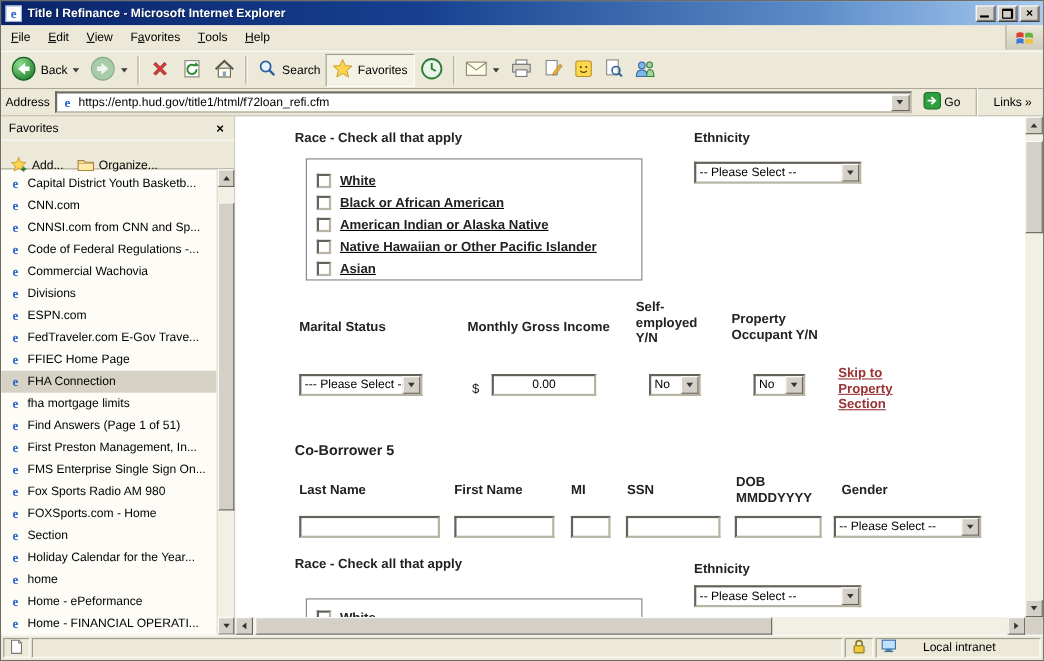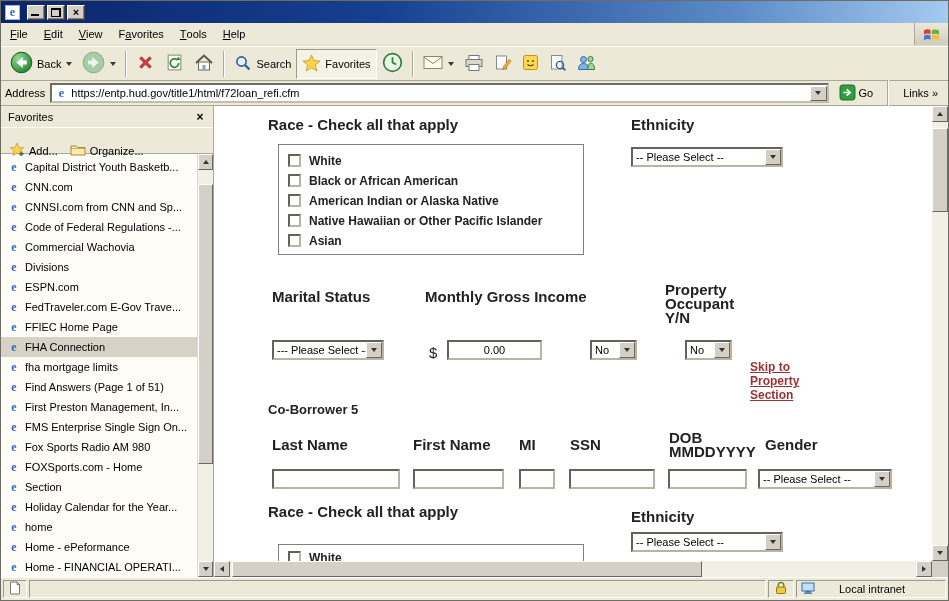--- a/index.html
+++ b/index.html
@@ -67,24 +67,24 @@
   .h-track { flex:1; position:relative; }
   .h-thumb { position:absolute; top:0; height:100%; background:#d4d0c8; border:1px solid; border-color:#fff #6a675f #6a675f #fff; }
   .corner { position:absolute; right:0; bottom:0; width:16px; height:16px; background:#d4d0c8; }
 
   .t-up { width:0;height:0;border-left:3px solid transparent;border-right:3px solid transparent;border-bottom:4px solid #333; }
   .t-down { width:0;height:0;border-left:3px solid transparent;border-right:3px solid transparent;border-top:4px solid #333; }
   .t-left { width:0;height:0;border-top:3px solid transparent;border-bottom:3px solid transparent;border-right:4px solid #333; }
   .t-right { width:0;height:0;border-top:3px solid transparent;border-bottom:3px solid transparent;border-left:4px solid #333; }
 
   
-  .f-label { position:absolute; font-weight:bold; font-size:15px; color:#222; line-height:14px; }
+  .f-label { position:absolute; font-weight:bold; font-size:12px; color:#222; line-height:14px; }
   .f-heading { position:absolute; font-weight:bold; font-size:13px; color:#222; }
   .group-box { position:absolute; border:1px solid #808080; background:#fff; }
-  .cb-row { display:flex; align-items:flex-start; gap:8px; height:20px; padding-left:9px; }
+  .cb-row { display:flex; align-items:center; gap:8px; height:20px; padding-left:9px;text-decoration:underline; }
   .cb { width:13px; height:13px; flex:0 0 13px; background:#fff; border:2px inset #b8b4a4; }
   .cb-label { font-weight:bold; font-size:12px; color:#222; white-space:nowrap; }
   .select { position:absolute; height:20px; background:#fff; border:2px inset #b8b4a4; display:flex; align-items:stretch; }
   .sel-val { flex:1; display:flex; align-items:center; padding-left:3px; font-size:11px; white-space:nowrap; overflow:hidden; }
   .sel-btn { flex:0 0 16px; background:#d4d0c8; border:1px solid; border-color:#fff #6a675f #6a675f #fff; display:flex; align-items:center; justify-content:center; }
   .tinput { position:absolute; height:20px; background:#fff; border:2px inset #b8b4a4; font-family:"Liberation Sans",sans-serif; font-size:11px; padding:0 3px; outline:none; }
   .skip-link { position:absolute; color:#993333; font-weight:bold; font-size:12px; text-decoration:underline; line-height:14px; cursor:pointer; }
 
   
   .statusbar { height:23px; flex:0 0 23px; display:flex; align-items:stretch; gap:2px; padding:2px; background:#ece9d8; border-top:1px solid #fff; }
@@ -94,20 +94,21 @@
   .st-lock { flex:0 0 26px; justify-content:center; }
   .st-zone { flex:0 0 150px;gap:24px; }
 </style>
 </head>
 <body>
 
 <div class="window">
 
   <div class="titlebar">
     <span class="title-ico">e</span>
+    <span class="title-text">Title I Refinance - Microsoft Internet Explorer</span>
     <span class="win-btn">
         <span class="glyph-min"></span>
       </span>
     <span class="win-btn">
         <span class="glyph-restore"></span>
       </span>
     <span class="win-btn">
         <span>×</span>
       </span>
   </div>
@@ -416,20 +417,21 @@
 
         <div class="select" style="left:417px;top:41px;width:152px;">
           <span class="sel-val">-- Please Select --</span>
           <span class="sel-btn">
               <span class="t-down"></span>
             </span>
         </div>
 
         <span class="f-label" style="left:58px;top:184px;">Marital Status</span>
         <span class="f-label" style="left:211px;top:184px;">Monthly Gross Income</span>
+        <span class="f-label" style="left:364px;top:166px;width:66px;">Self-employed Y/N</span>
         <span class="f-label" style="left:451px;top:177px;width:92px;">Property Occupant Y/N</span>
 
         <div class="select" style="left:58px;top:234px;width:112px;">
           <span class="sel-val">--- Please Select ---</span>
           <span class="sel-btn">
               <span class="t-down"></span>
             </span>
         </div>
         <span class="f-label" style="left:215px;top:240px;font-weight:normal;">$</span>
         <input class="tinput" style="left: 233px; top: 234px; width: 95px; text-align: center;" value="0.00">
@@ -438,21 +440,21 @@
           <span class="sel-btn">
               <span class="t-down"></span>
             </span>
         </div>
         <div class="select" style="left:471px;top:234px;width:47px;">
           <span class="sel-val">No</span>
           <span class="sel-btn">
               <span class="t-down"></span>
             </span>
         </div>
-        <span class="skip-link" style="left:536px;top:226px;width:70px;margin-top:28px;">Skip to Property Section</span>
+        <span class="skip-link" style="left:548px;top:226px;width:70px;">Skip to Property Section</span>
 
         <span class="f-heading" style="left:54px;top:296px;">Co-Borrower 5</span>
 
         <span class="f-label" style="left:58px;top:332px;">Last Name</span>
         <span class="f-label" style="left:199px;top:332px;">First Name</span>
         <span class="f-label" style="left:305px;top:332px;">MI</span>
         <span class="f-label" style="left:356px;top:332px;">SSN</span>
         <span class="f-label" style="left:455px;top:325px;width:80px;">DOB MMDDYYYY</span>
         <span class="f-label" style="left:551px;top:332px;">Gender</span>
 

